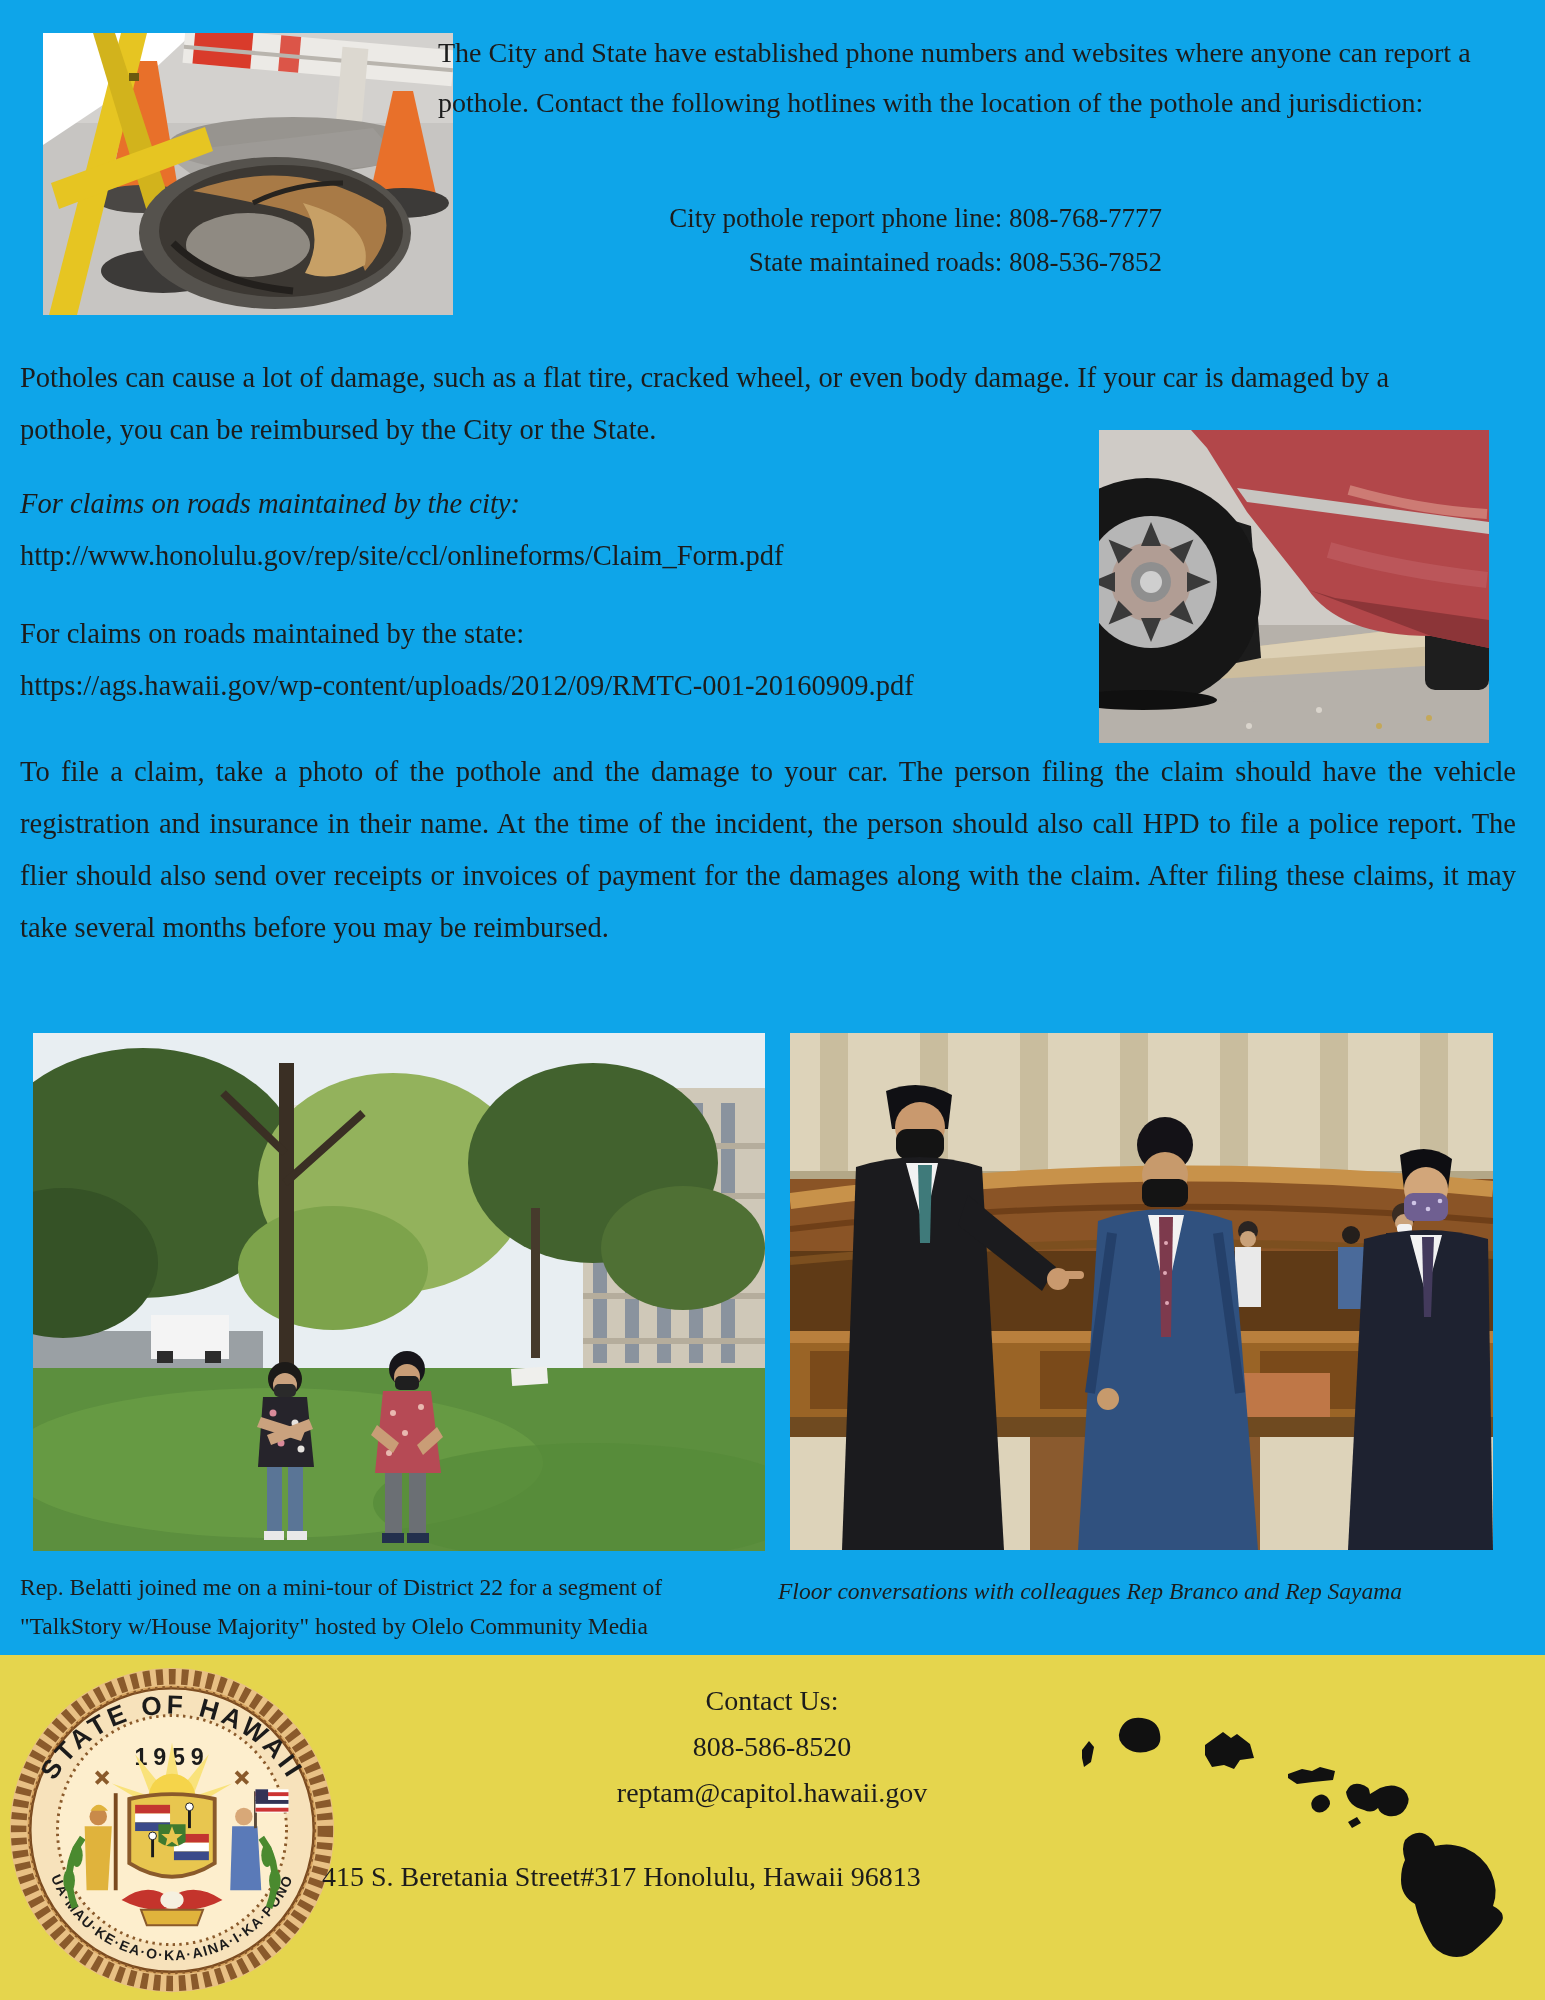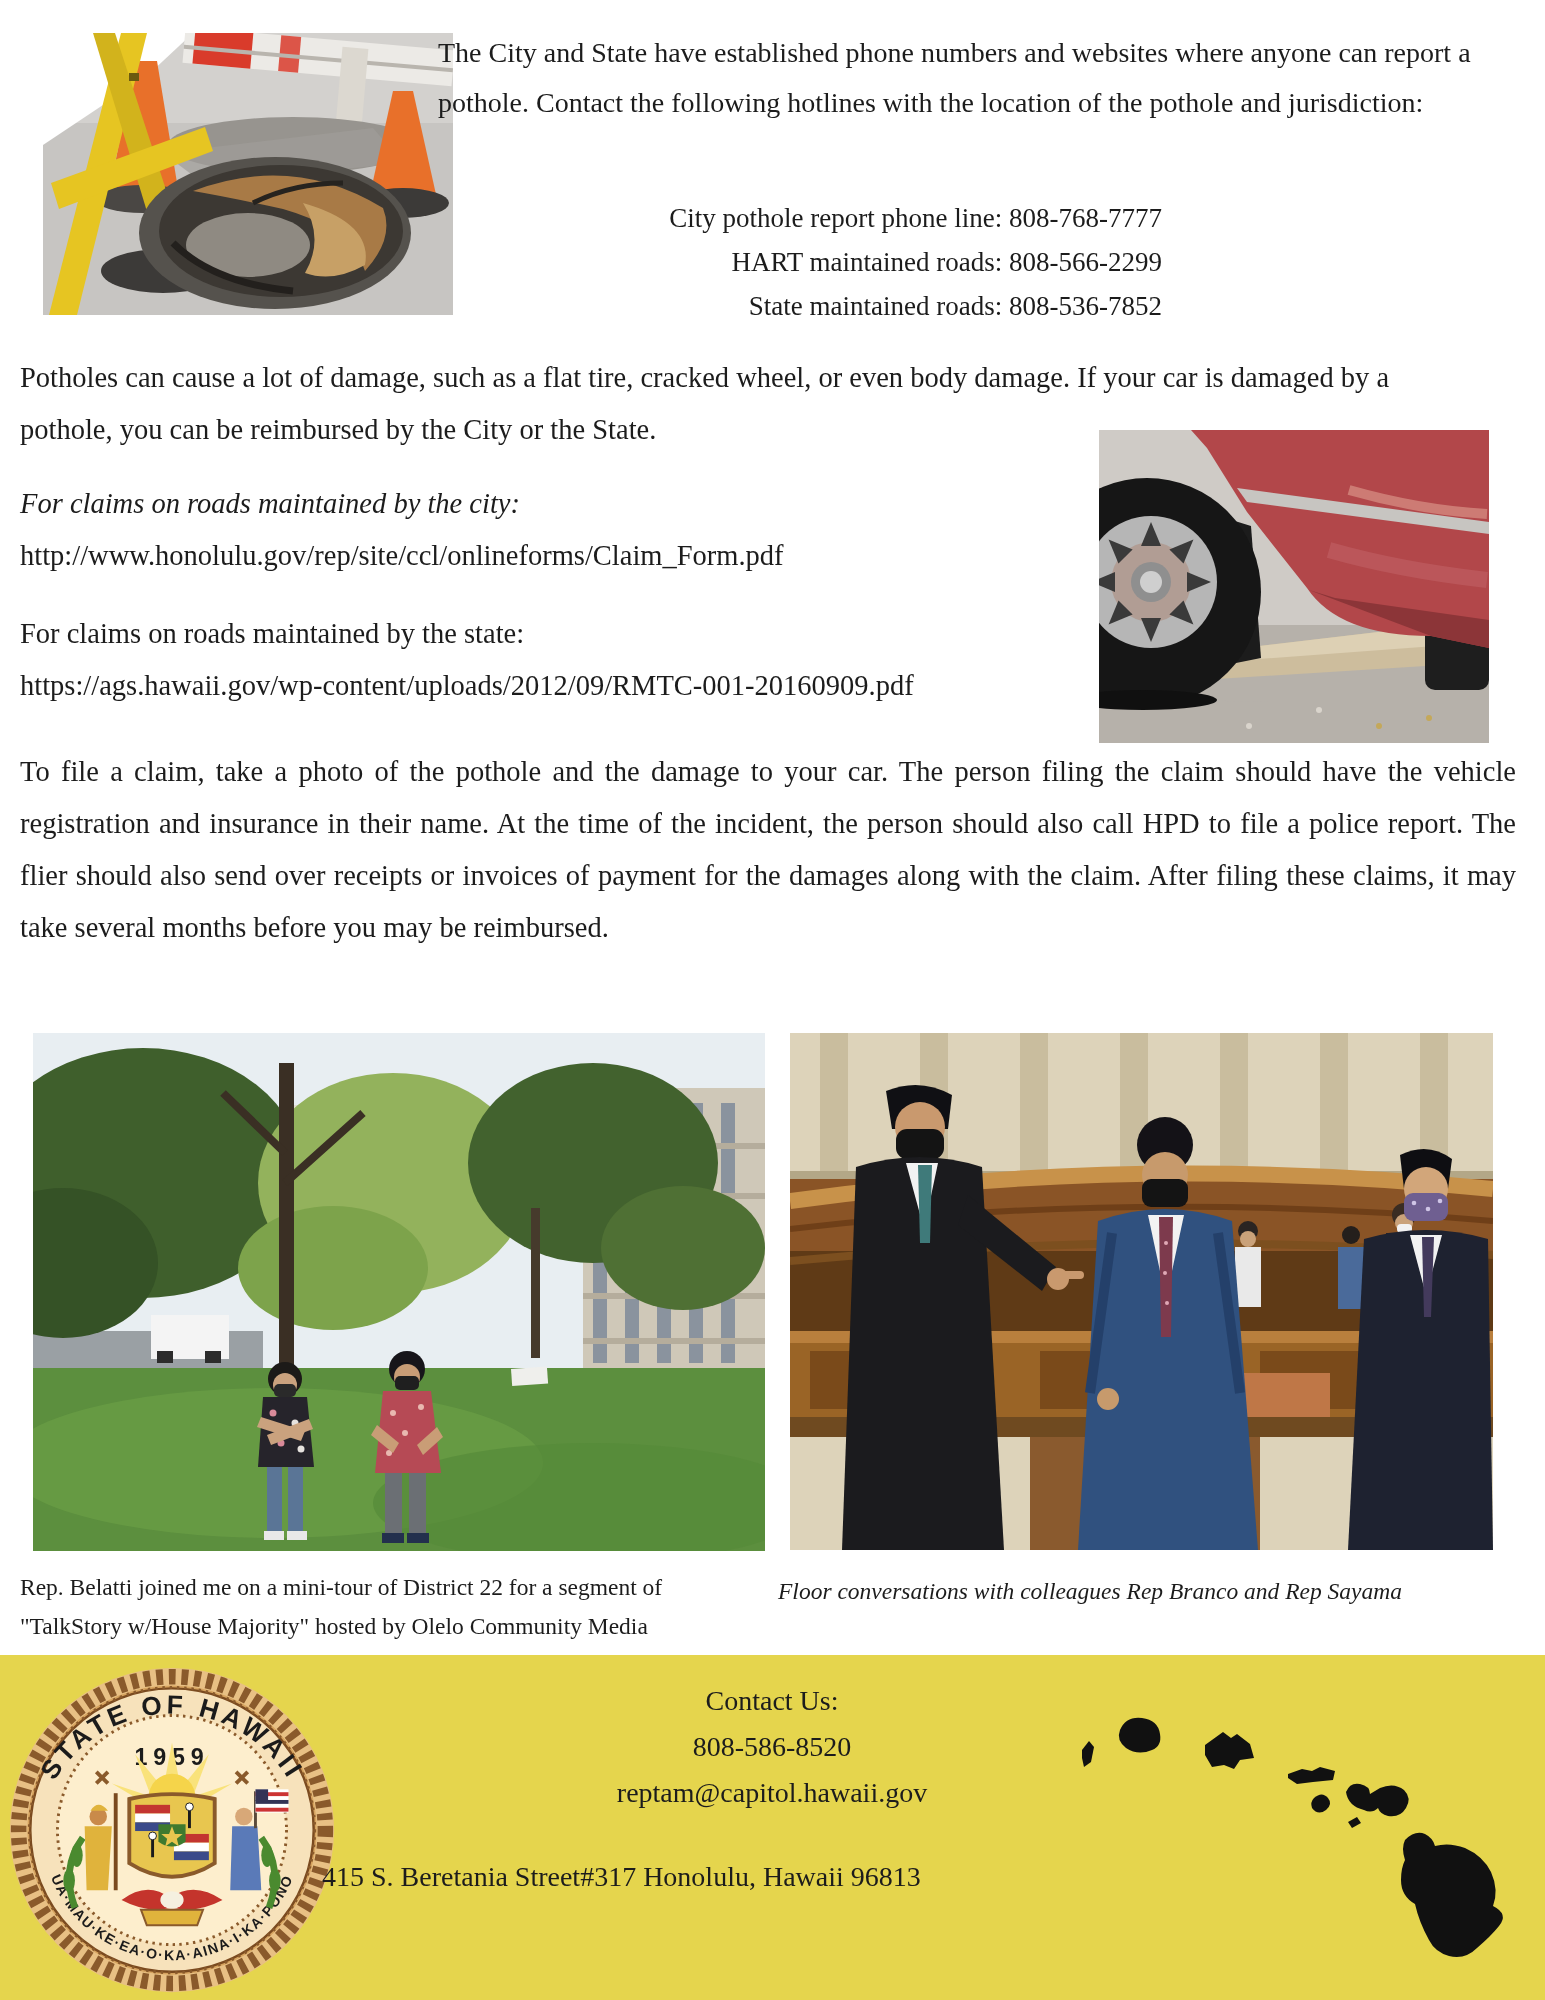--- a/index.html
+++ b/index.html
@@ -1,18 +1,18 @@
 <!DOCTYPE html>
 <html><head>
 <meta charset="utf-8">
 <style>
   html,body{margin:0;padding:0;background:#888;}
   .page{
     position:relative;width:1545px;height:2000px;margin:0 auto;
-    background:#ffffff;overflow:hidden;
+    background:#0ea5e9;overflow:hidden;
     font-family:"Liberation Serif", serif;color:#1c1c1c;
   }
   .abs{position:absolute;}
   .body-text{font-size:28px;line-height:50px;}
   .para{font-size:28.5px;line-height:52px;}
   .hotlines{font-size:27px;line-height:44px;text-align:right;}
   .justify{text-align:justify;}
   .caption{font-size:23.5px;line-height:39px;}
   .caption.italic{font-style:italic;}
   .photo{position:absolute;overflow:hidden;}
@@ -66,21 +66,20 @@
       <ellipse cx="205" cy="212" rx="62" ry="32" fill="#8f8a82"></ellipse>
       <path d="M 130 210 Q 170 250 250 258" stroke="#23201d" stroke-width="7" fill="none"></path>
       <path d="M 300 150 Q 250 150 210 170" stroke="#26231f" stroke-width="5" fill="none"></path>
     </svg>
   </div>
 
   <div class="abs body-text" style="left:438px;top:28px;width:1080px;">The City and State have established phone numbers and websites where anyone can report a pothole.  Contact the following hotlines with the location of the pothole and jurisdiction:</div>
 
   <div class="abs hotlines" style="left:438px;top:196px;width:724px;">
     <div>City pothole report phone line: 808-768-7777</div>
-    <div>HART maintained roads: 808-566-2299</div>
     <div>State maintained roads: 808-536-7852</div>
   </div>
 
   <div class="abs para" style="left:20px;top:352px;width:1460px;">Potholes can cause a lot of damage, such as a flat tire, cracked wheel, or even body damage. If your car is damaged by a pothole, you can be reimbursed by the City or the State.</div>
 
   <div class="abs para" style="left:20px;top:478px;width:1050px;font-style:italic;">For claims on roads maintained by the city:</div>
   <div class="abs para" style="left:20px;top:608px;width:1050px;">For claims on roads maintained by the state:</div>
 
   <div class="abs para" style="left:20px;top:530px;width:1050px;">
     <a class="doclink" href="#">http://www.honolulu.gov/rep/site/ccl/onlineforms/Claim_Form.pdf</a>

